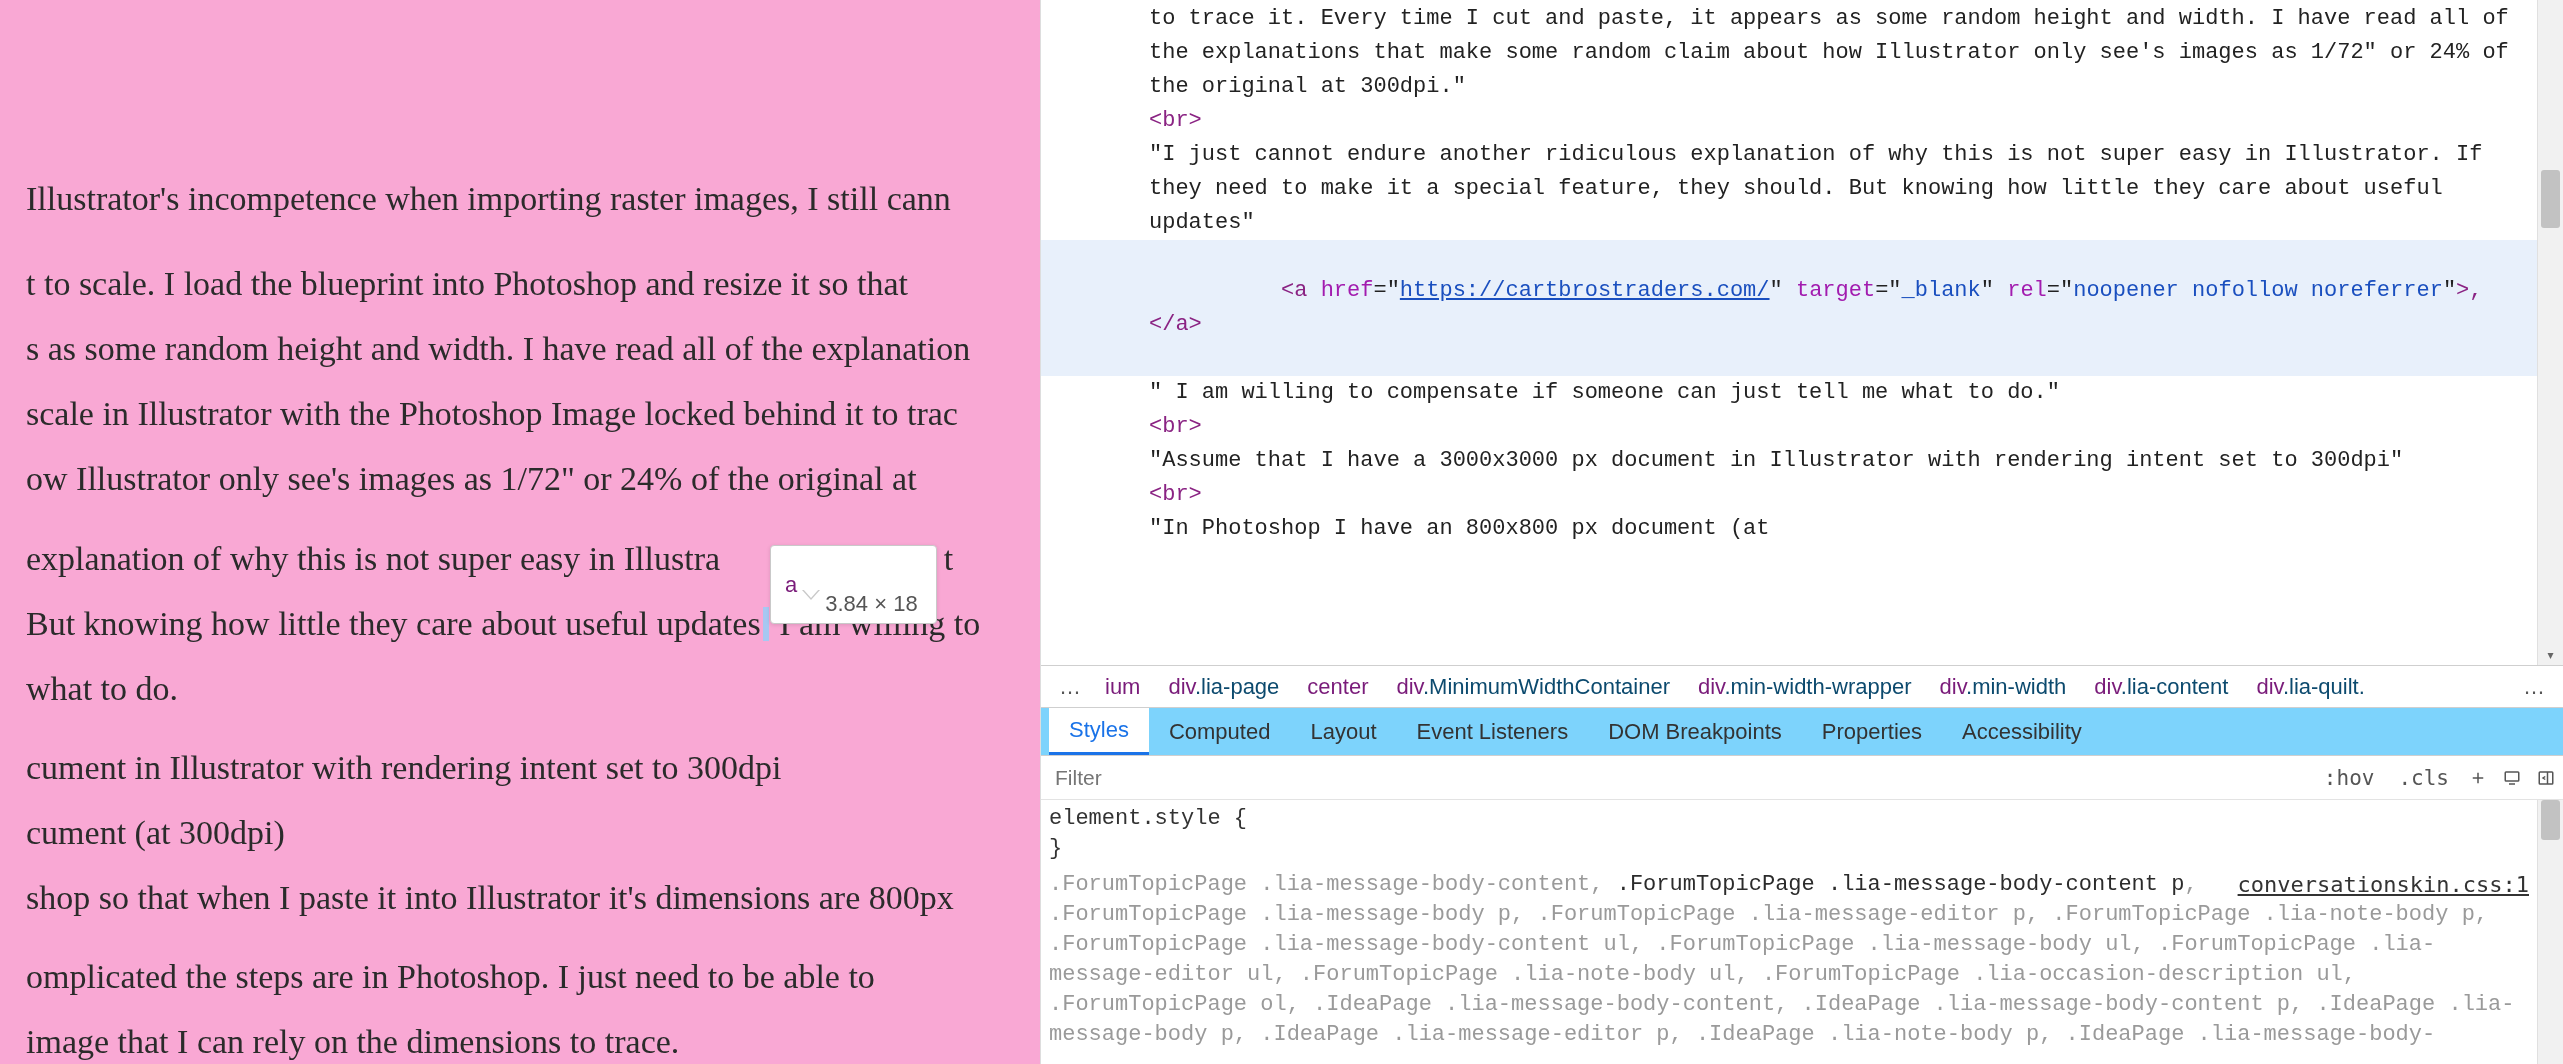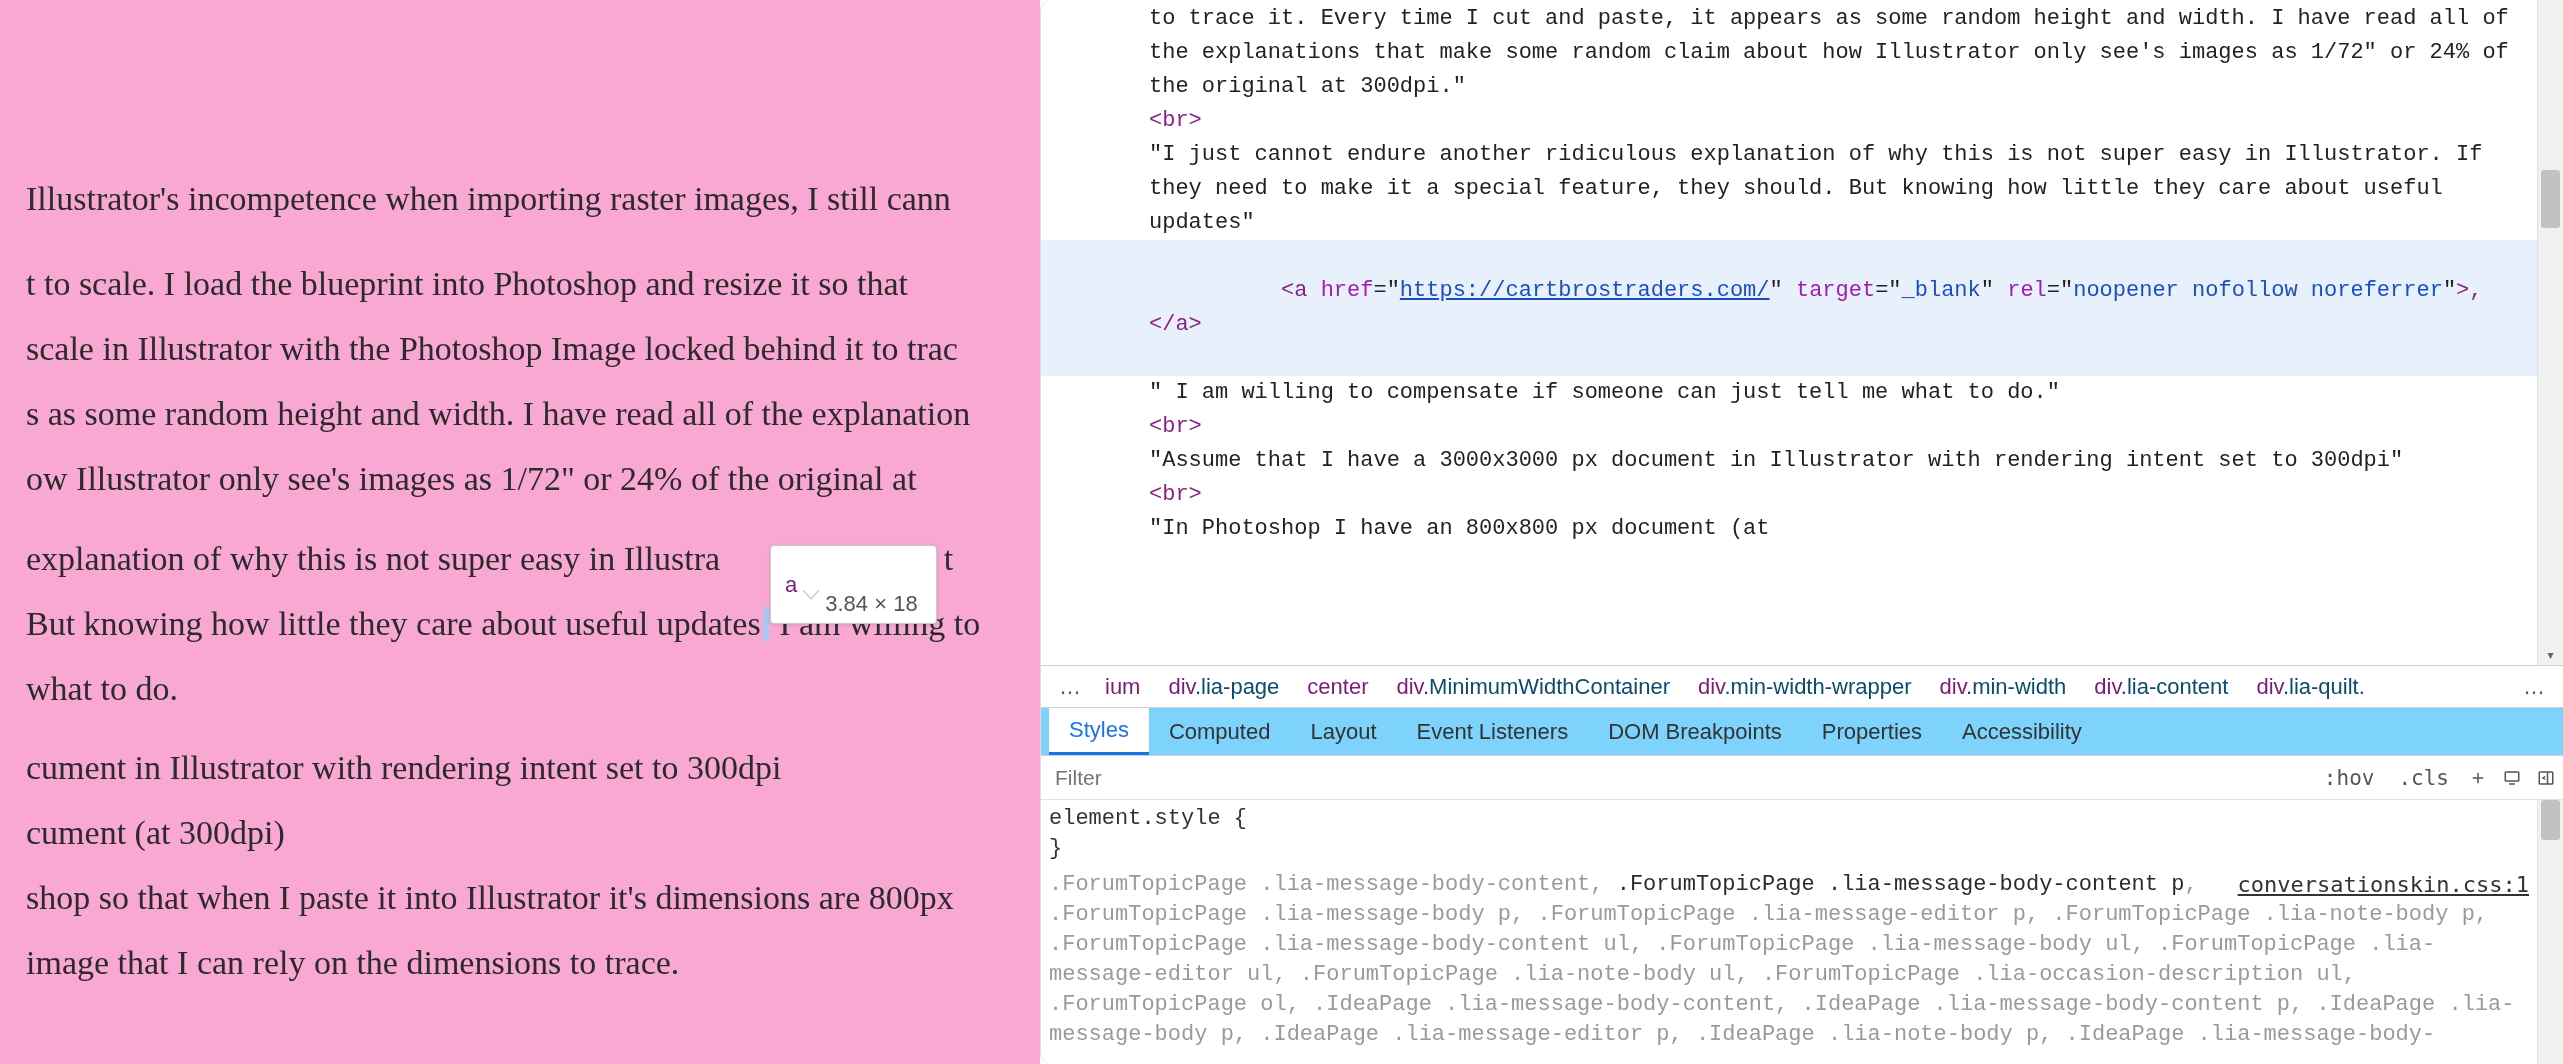--- a/index.html
+++ b/index.html
@@ -11,21 +11,21 @@
 .page-content .para.block2 { margin-top: 28px; }
 .page-content .para.block3 { margin-top: 22px; }
 .page-content .para.block5 { margin-top: 22px; }
 .sel-mark { display: inline-block; width: 6px; height: 34px; background: #a7c8f2; vertical-align: -6px; margin: 0 2px; }
 .hover-tip { position: absolute; left: 770px; top: 545px; background: #fff; border: 1px solid #c9c9c9; border-radius: 4px; box-shadow: 0 1px 4px rgba(0,0,0,0.12); font-family: "Segoe UI", Arial, sans-serif; font-size: 22px; padding: 6px 18px 6px 14px; color: #555; display: flex; align-items: center; gap: 28px; }
 .hover-tip .tag { color: #7a1c7a; font-weight: 500; }
 .hover-tip .dim { color: #555; margin-top: 39px; }
 .hover-arrow { position: absolute; left: 802px; top: 590px; width: 0; height: 0; border-left: 9px solid transparent; border-right: 9px solid transparent; border-top: 10px solid #c9c9c9; }
 .hover-arrow::after { content: ""; position: absolute; left: -8px; top: -11px; width: 0; height: 0; border-left: 8px solid transparent; border-right: 8px solid transparent; border-top: 9px solid #fff; }
 
-.dev-pane { flex: 1; height: 100%; display: flex; flex-direction: column; border-left: 1px solid #ddd; border-radius: 11px; }
+.dev-pane { flex: 1; height: 100%; display: flex; flex-direction: column; border-left: 1px solid #ddd; }
 .elements-panel { height: 666px; display: flex; border-bottom: 1px solid #cfcfcf; }
 .dom-tree { flex: 1; font-family: Consolas, "Courier New", monospace; font-size: 22px; line-height: 34px; color: #222; overflow: hidden; position: relative; padding-top: 2px; }
 .dom-line { padding-left: 108px; padding-right: 12px; white-space: pre-wrap; word-break: break-word; }
 .dom-line.hl { background: #e8f0fb; }
 .tok-tag { color: #8a2383; }
 .tok-attr { color: #a21caf; }
 .tok-val { color: #1a4fbf; }
 .tok-link { color: #1a4fbf; text-decoration: underline; }
 .tok-txt { color: #222; }
 .elements-scroll { width: 26px; background: #f1f1f1; border-left: 1px solid #e0e0e0; position: relative; }
@@ -65,36 +65,37 @@
 </head>
 <body>
 
 <div class="root">
 
   <div class="page-pane">
     <div class="page-content">
       <div class="para"> Illustrator's incompetence when importing raster images, I still cann</div>
 
       <div class="para block2">t to scale. I load the blueprint into Photoshop and resize it so that</div>
+      <div class="para">s as some random height and width. I have read all of the explanation</div>
       <div class="para">scale in Illustrator with the Photoshop Image locked behind it to trac</div>
-      <div class="para">s as some random height and width. I have read all of the explanation</div>
       <div class="para">ow Illustrator only see's images as 1/72" or 24% of the original at</div>
 
       <div class="para block3">
         <span> explanation of why this is not super easy in Illustra</span><span style="visibility:hidden">tor. If they n</span><span>eed t</span>
       </div>
       <div class="para">
         <span>But knowing how little they care about useful updates</span><span class="sel-mark"></span><span> I am willing to</span>
       </div>
       <div class="para"> what to do.</div>
 
       <div class="para block3">cument in Illustrator with rendering intent set to 300dpi</div>
       <div class="para">cument (at 300dpi)</div>
       <div class="para">shop so that when I paste it into Illustrator it's dimensions are 800px </div>
 
+      <div class="para block5">omplicated the steps are in Photoshop. I just need to be able to</div>
       <div class="para"> image that I can rely on the dimensions to trace.</div>
     </div>
 
     <div class="hover-tip">
       <span class="tag">a</span>
       <span class="dim">3.84 × 18</span>
     </div>
     <div class="hover-arrow"></div>
   </div>
 

